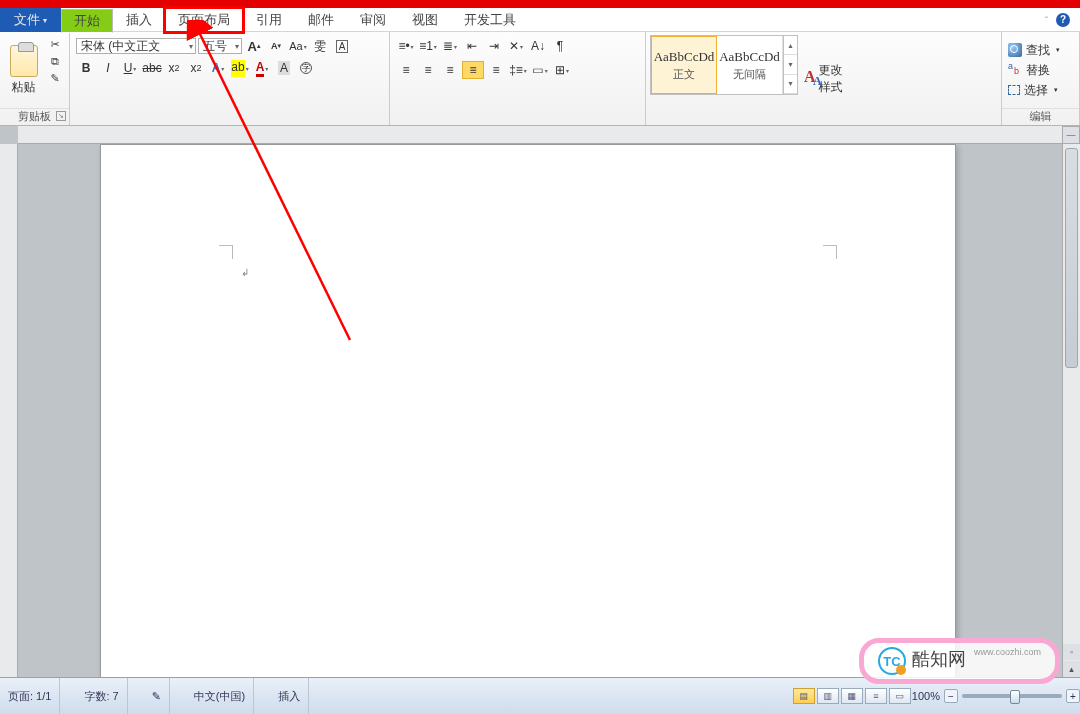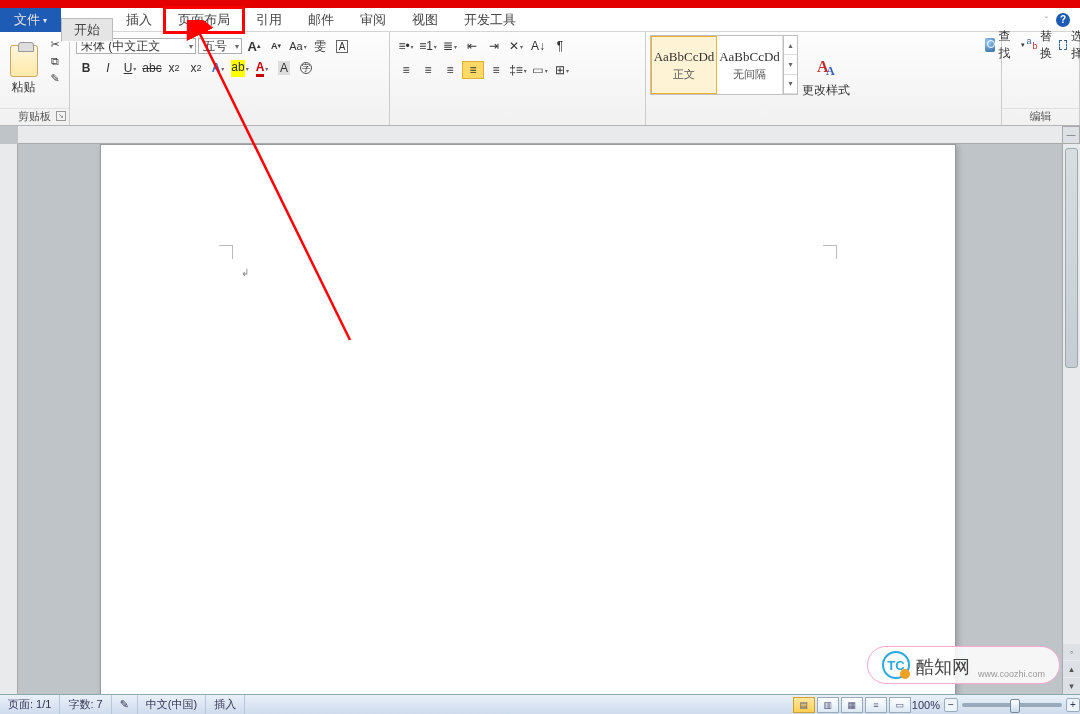--- a/index.html
+++ b/index.html
@@ -2,21 +2,21 @@
 <html><head>
 <meta charset="utf-8">
 <style>
 html,body{margin:0;padding:0;font-family:"Microsoft YaHei","SimSun",sans-serif;font-size:12px;background:#fff;color:#333;overflow:hidden}
 *{box-sizing:border-box}
 .titlebar{height:8px;background:#e30000;position:relative}
 .menubar{height:24px;background:#fff;border-bottom:1px solid #d5d5d5;display:flex;align-items:stretch;position:relative}
 .tab-file{background:#1e5bb5;color:#e5e5e5;padding:0 14px;display:flex;align-items:center;position:relative;height:24px;font-size:13px}
 .tab-file::after{content:"▾";font-size:8px;margin-left:3px}
 .tab{padding:0 12px;display:flex;align-items:center;position:relative;height:24px;border:1px solid transparent;font-size:13px;color:#444}
-.tab.active{background:#e5e5e5;border:1px solid #bbb;border-bottom:1px solid #fdfdfd;margin-top:10px;z-index:2}
+.tab.active{background:#84cc16;border:1px solid #bbb;border-bottom:1px solid #fdfdfd;margin-top:1px;z-index:2}
 .tab.highlight{outline:3px solid #ff0000;outline-offset:-1px;z-index:3}
 .top-right{margin-left:auto;display:flex;align-items:center;gap:8px;padding-right:10px}
 .help-icon{width:14px;height:14px;border-radius:50%;background:#1e5bb5;color:#fff;display:flex;align-items:center;justify-content:center;font-size:10px;font-weight:bold}
 .caret{font-size:9px;color:#888}
 
 .ribbon{height:94px;background:linear-gradient(#fdfdfd,#f1f1f1);border-bottom:1px solid #b5b5b5;display:flex}
 .group{border-right:1px solid #ccc;display:flex;flex-direction:column;position:relative;height:100%}
 .group-body{flex:1;display:flex;padding:2px 4px;gap:2px}
 .group-label{height:17px;text-align:center;font-size:11px;color:#555;border-top:1px solid #e0e0e0;position:relative}
 .group-label .dlg{position:absolute;right:3px;top:2px;width:10px;height:10px;border:1px solid #999;font-size:7px;line-height:8px;color:#777;text-align:center}
@@ -50,26 +50,26 @@
 .style-gallery{display:flex;gap:0;border:1px solid #c0c0c0;background:#fff;height:60px}
 .style-item{width:66px;border-right:1px solid #e0e0e0;display:flex;flex-direction:column;align-items:center;justify-content:center;gap:2px;padding:2px}
 .style-item.sel{border:1px solid #f0b030;background:#fff3d6}
 .style-preview{font-family:"Times New Roman",serif;color:#333}
 .sp1{font-size:13px}
 .sp2{font-size:13px}
 .sp3{font-size:22px;font-weight:bold}
 .style-name{font-size:11px;color:#555}
 .gallery-more{width:14px;border-left:1px solid #c0c0c0;display:flex;flex-direction:column}
 .gallery-more div{flex:1;display:flex;align-items:center;justify-content:center;font-size:8px;color:#666;border-bottom:1px solid #ddd}
-.change-style{display:flex;flex-direction:column;align-items:center;justify-content:center;width:48px;gap:2px}
+.change-style{display:flex;flex-direction:row;align-items:center;justify-content:center;width:48px;gap:2px}
 .cs-icon{width:22px;height:22px;position:relative}
 .cs-icon::before{content:"A";position:absolute;font-size:16px;font-weight:bold;color:#c03030;font-family:serif;left:2px}
 .cs-icon::after{content:"A";position:absolute;font-size:12px;font-weight:bold;color:#3060c0;font-family:serif;left:11px;top:6px}
 
-.edit-group .group-body{flex-direction:row;gap:2px;padding:4px 6px;justify-content:center}
+.edit-group .group-body{flex-direction:column;gap:2px;padding:4px 6px;justify-content:center}
 .edit-item{display:flex;align-items:center;gap:4px;font-size:12px;height:18px}
 .edit-icon{width:14px;height:14px;display:inline-block}
 .find-icon{background:radial-gradient(circle at 30% 30%,#9cf,#369);border-radius:2px;position:relative}
 .find-icon::after{content:"";position:absolute;width:6px;height:6px;border:1px solid #fff;border-radius:50%;left:2px;top:2px}
 .replace-icon{position:relative}
 .replace-icon::before{content:"a";position:absolute;font-size:9px;color:#369;left:0;top:-2px}
 .replace-icon::after{content:"b";position:absolute;font-size:9px;color:#c03030;left:6px;top:3px}
 .select-icon{position:relative;border:1px dashed #369;width:12px;height:10px}
 
 .workspace{position:absolute;top:126px;left:0;right:0;bottom:20px;background:#bfc4c9;overflow:hidden}
@@ -82,31 +82,31 @@
 .mm-tr{right:118px;top:100px;border-right:1px solid #bbb;border-bottom:1px solid #bbb;transform:scaleY(-1)}
 .cursor-mark{position:absolute;left:140px;top:122px;font-size:10px;color:#888}
 .scroll-v{position:absolute;right:0;top:18px;bottom:0;width:18px;background:#e8eaec;border-left:1px solid #aaa}
 .scroll-thumb{position:absolute;left:2px;right:2px;top:4px;height:220px;background:linear-gradient(#d8dde2,#c5ccd3);border:1px solid #9aa;border-radius:3px}
 .scroll-btn{position:absolute;left:0;right:0;height:16px;background:#dde1e5;display:flex;align-items:center;justify-content:center;font-size:9px;color:#555}
 .sb-obj{bottom:34px}
 .sb-up{bottom:17px}
 .sb-dn{bottom:0}
 .split-handle{position:absolute;right:0;top:0;width:18px;height:18px;background:#dde1e5;border:1px solid #aaa;font-size:9px;display:flex;align-items:center;justify-content:center;color:#666}
 
-.statusbar{position:absolute;left:0;right:0;bottom:0;height:20px;background:linear-gradient(#e9f0f8,#cfdced);border-top:1px solid #8aa;display:flex;align-items:center;font-size:11px;color:#335;gap:0}
+.statusbar{position:absolute;left:0;right:0;bottom:0;height:37px;background:linear-gradient(#e9f0f8,#cfdced);border-top:1px solid #8aa;display:flex;align-items:center;font-size:11px;color:#335;gap:16px}
 .status-seg{padding:0 8px;border-right:1px solid #b8c6d8;height:100%;display:flex;align-items:center;gap:4px}
 .status-right{margin-left:auto;display:flex;align-items:center;height:100%}
 .view-btn{width:22px;height:16px;border:1px solid #9ab;margin:0 1px;background:linear-gradient(#fff,#dde8f3);display:flex;align-items:center;justify-content:center;font-size:9px;color:#557}
 .view-btn.active{background:linear-gradient(#ffe9a0,#ffcf50);border-color:#d0a030}
 .zoom-seg{display:flex;align-items:center;gap:4px;padding:0 0}
 .zoom-slider{width:100px;height:4px;background:#9ab;position:relative;border-radius:2px}
 .zoom-slider::after{content:"";position:absolute;left:48px;top:-4px;width:8px;height:12px;background:linear-gradient(#fff,#cde);border:1px solid #789;border-radius:2px}
 .zoom-end{width:14px;height:14px;border:1px solid #9ab;border-radius:2px;display:flex;align-items:center;justify-content:center;background:#eef4fb;font-size:10px}
 
-.watermark{position:absolute;right:20px;bottom:30px;z-index:60;display:flex;align-items:flex-end;gap:6px;background:rgba(255,255,255,.85);padding:4px 14px;border-radius:20px;border:1px solid #f9a8d4;font-size:18px;color:#444}
+.watermark{position:absolute;right:20px;bottom:30px;z-index:60;display:flex;align-items:flex-start;gap:6px;background:rgba(255,255,255,.85);padding:4px 14px;border-radius:20px;border:5px solid #f9a8d4;font-size:18px;color:#444}
 .wm-logo{width:28px;height:28px;border:2px solid #2aa8e0;border-radius:50%;display:flex;align-items:center;justify-content:center;font-weight:bold;color:#2aa8e0;font-size:13px;position:relative}
 .wm-logo::after{content:"";position:absolute;right:-2px;bottom:-2px;width:10px;height:10px;background:#f0a020;border-radius:50%}
 .wm-sub{font-size:9px;color:#999;margin-left:2px}
 
 svg.arrow{position:absolute;z-index:55;pointer-events:none}
 </style>
 </head>
 <body>
 
 <div class="titlebar"></div>

